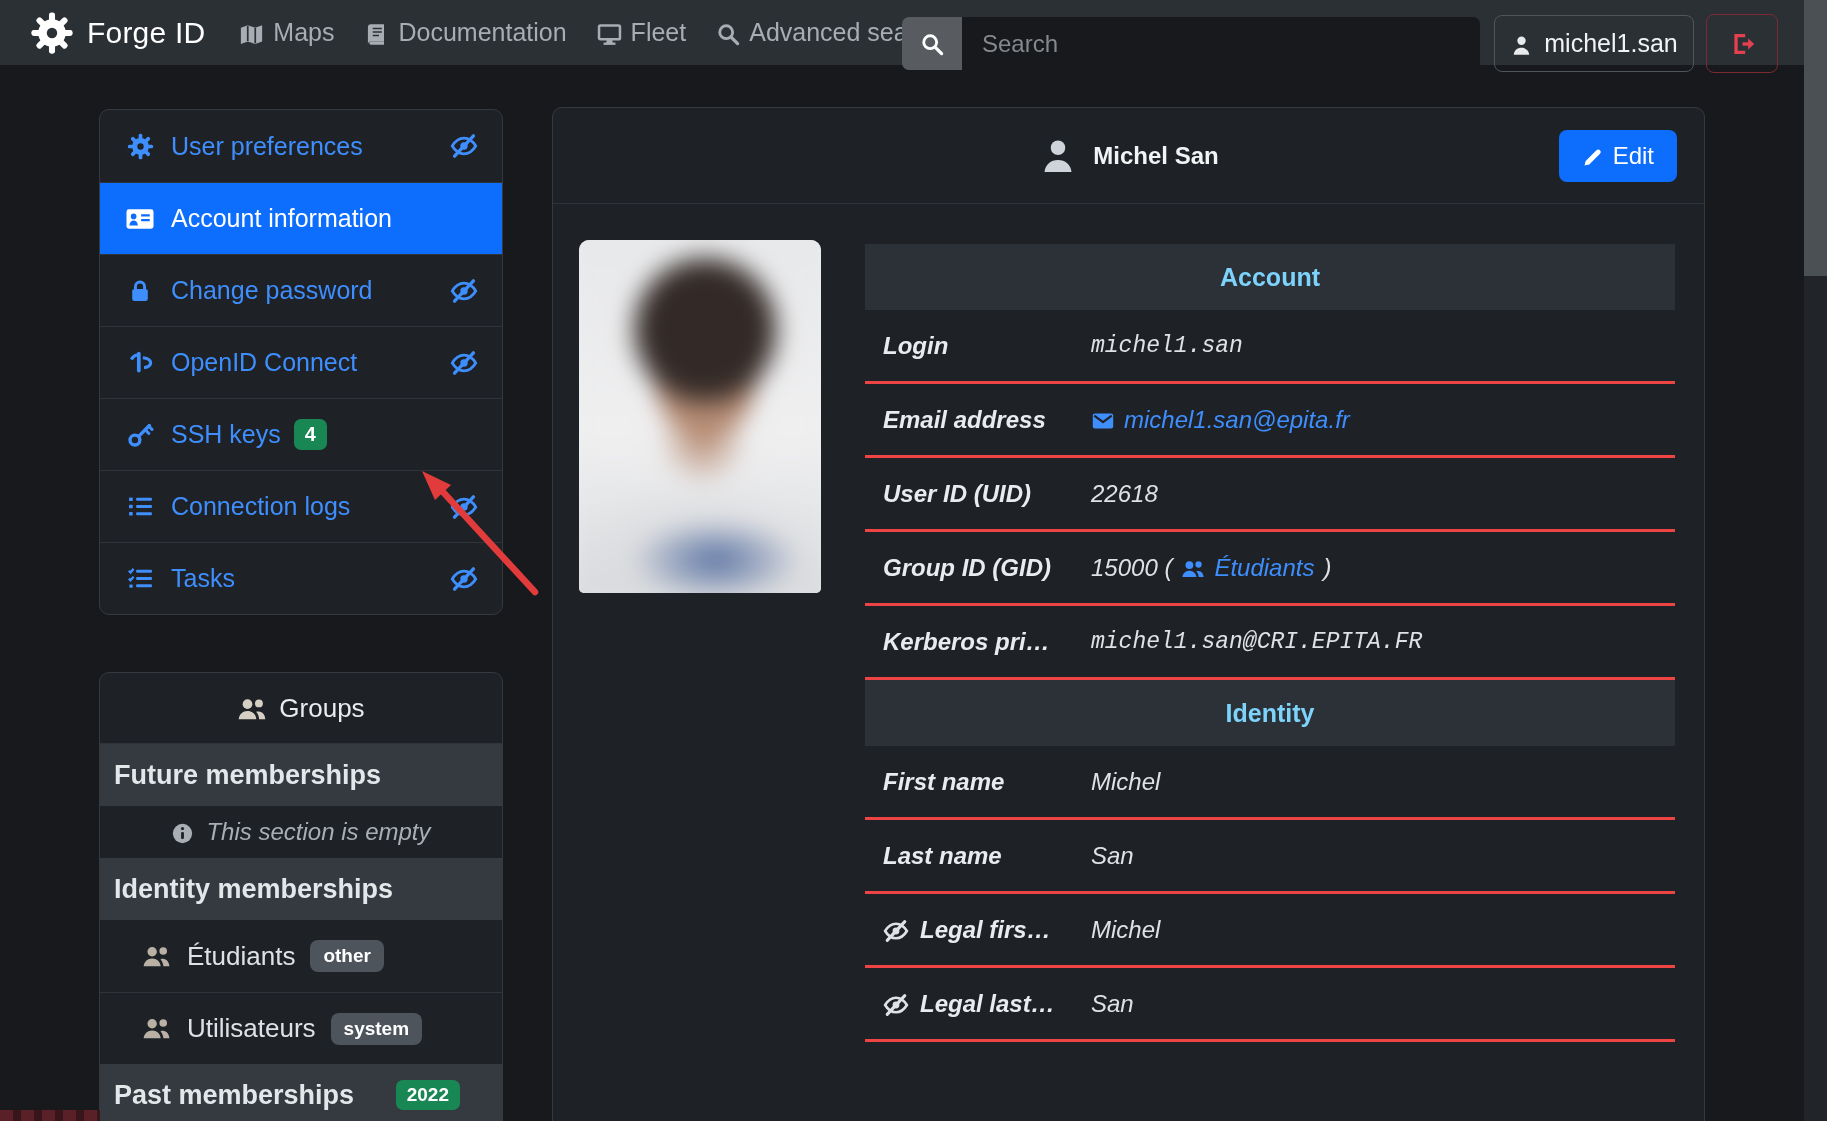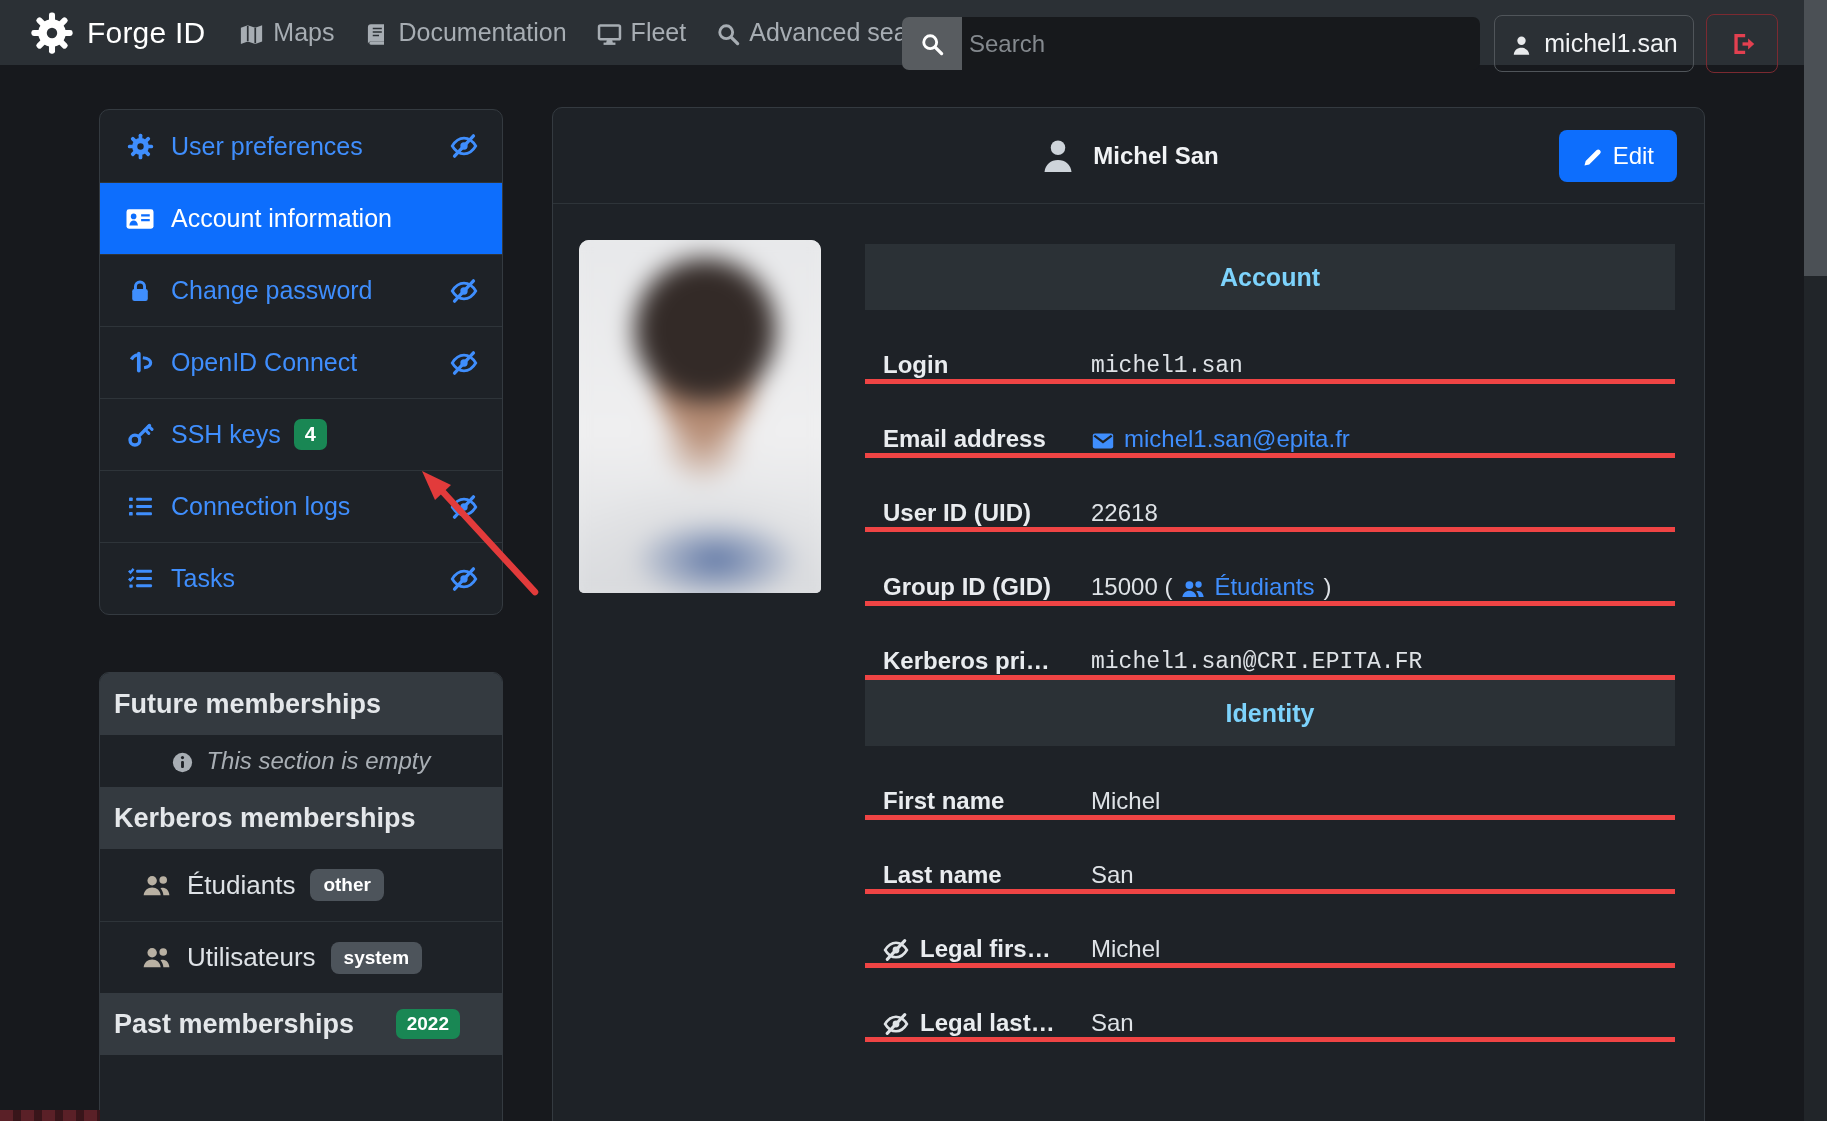--- a/index.html
+++ b/index.html
@@ -22,21 +22,21 @@
   .brand-text { font-size:30px; font-weight:500; letter-spacing:.2px; }
   .nav-links { display:flex; align-items:center; margin-left:34px; }
   .nav-link { display:flex; align-items:center; gap:9px; color:#a7adb3; font-size:25px; margin-right:30px; cursor:pointer; }
   .search-group { position:absolute; left:902px; top:17px; height:53px; width:578px; display:flex; }
   .search-btn {
     width:60px; height:53px; background:#585c60; border:none; cursor:pointer;
     border-radius:7px 0 0 7px; display:flex; align-items:center; justify-content:center; color:#fff;
   }
   .search-input {
     flex:1; height:53px; background:#17191c; border:none; outline:none;
-    border-radius:0 7px 7px 0; color:#dee2e6; font-size:24px; padding:0 7px;
+    border-radius:0 7px 7px 0; color:#dee2e6; font-size:24px; padding:0 20px;
     font-family:"Liberation Sans", sans-serif;
   }
   .search-input::placeholder { color:#84898e; }
   .user-btn {
     position:absolute; left:1494px; top:15px; width:200px; height:57px;
     background:transparent; border:1.5px solid #50555a; border-radius:8px;
     color:#f1f3f5; font-size:25px; display:flex; align-items:center; justify-content:center; gap:11px;
     cursor:pointer; font-family:"Liberation Sans", sans-serif;
   }
   .user-btn .ic { color:#e8eaec; }
@@ -130,21 +130,21 @@
       radial-gradient(62% 30% at 50% 92%, #d7d8db 0%, rgba(215,216,219,0) 88%),
       linear-gradient(180deg, #e7e8ea 0%, #efeff0 55%, #d9dbde 100%);
     filter: blur(10px);
   }
 
   .acct-table { position:absolute; left:312px; top:136px; width:810px; }
   .t-head {
     height:66px; background:#2b3136; display:flex; align-items:center; justify-content:center;
     font-weight:bold; font-size:25px; color:#7dd3fc;
   }
-  .t-row { height:74px; display:flex; align-items:flex-end; border-bottom:5px solid #ef4444; }
+  .t-row { height:74px; display:flex; align-items:center; border-bottom:3px solid #ef4444;font-style:italic; }
   .t-label {
     width:214px; padding-left:18px; flex-shrink:0;
     font-weight:bold; font-size:24px; color:#e9ecef;
     display:flex; align-items:center; gap:11px; white-space:nowrap; overflow:hidden;
   }
   .t-label .ic { color:#dfe3e6; flex-shrink:0; }
   .t-value { font-size:24px; color:#dee2e6; display:flex; align-items:center; gap:9px; padding-left:12px; white-space:nowrap; }
   .mono { font-family:"Liberation Mono", monospace; font-size:23px; }
   .link { color:#3f8efd; cursor:pointer; text-decoration:none; display:inline-flex; align-items:center; gap:9px; }
 
@@ -389,31 +389,37 @@
     <span>Tasks</span>
     <span class="eye-btn">
         <svg class="ic" width="28" height="28">
           <use href="#i-eyeslash"></use>
         </svg>
       </span>
   </div>
 </div>
 
 <div class="side-card groups-card">
+  <div class="groups-header">
+    <span><svg class="ic" width="30" height="30">
+          <use href="#i-users"></use>
+        </svg></span>
+    <span>Groups</span>
+  </div>
   <div class="g-band">
     <span>Future memberships</span>
   </div>
   <div class="g-empty">
     <span><svg class="ic" width="23" height="23">
           <use href="#i-info"></use>
         </svg></span>
     <span>This section is empty</span>
   </div>
   <div class="g-band">
-    <span>Kerberos memberships</span>
+    <span>Identity memberships</span>
   </div>
   <div class="g-item" style="border-top:none">
     <span class="si-icon">
         <svg class="ic" width="29" height="29">
           <use href="#i-users"></use>
         </svg>
       </span>
     <span>Étudiants</span>
     <span class="badge-gray">other</span>
   </div>

